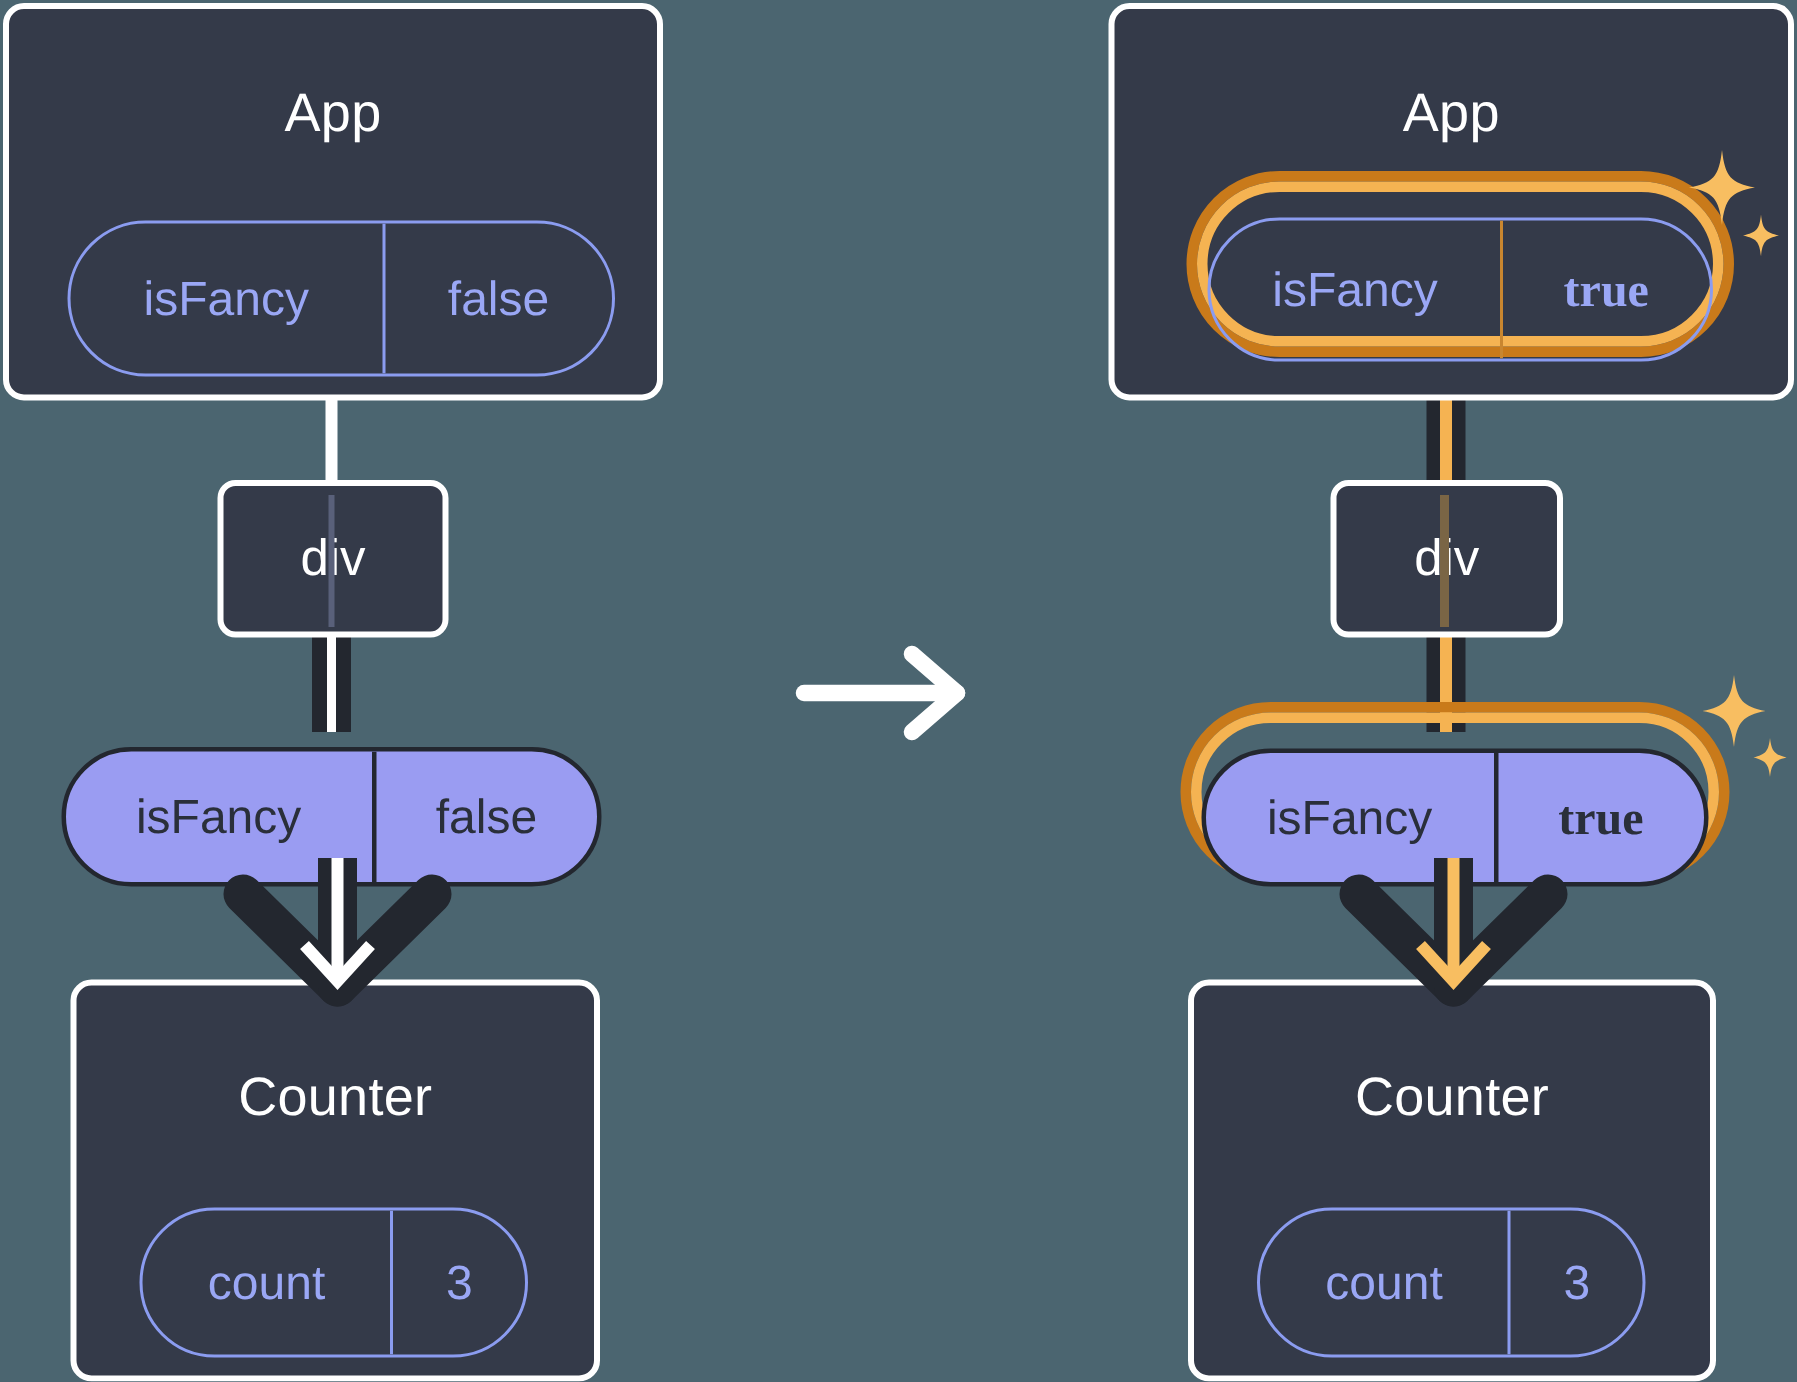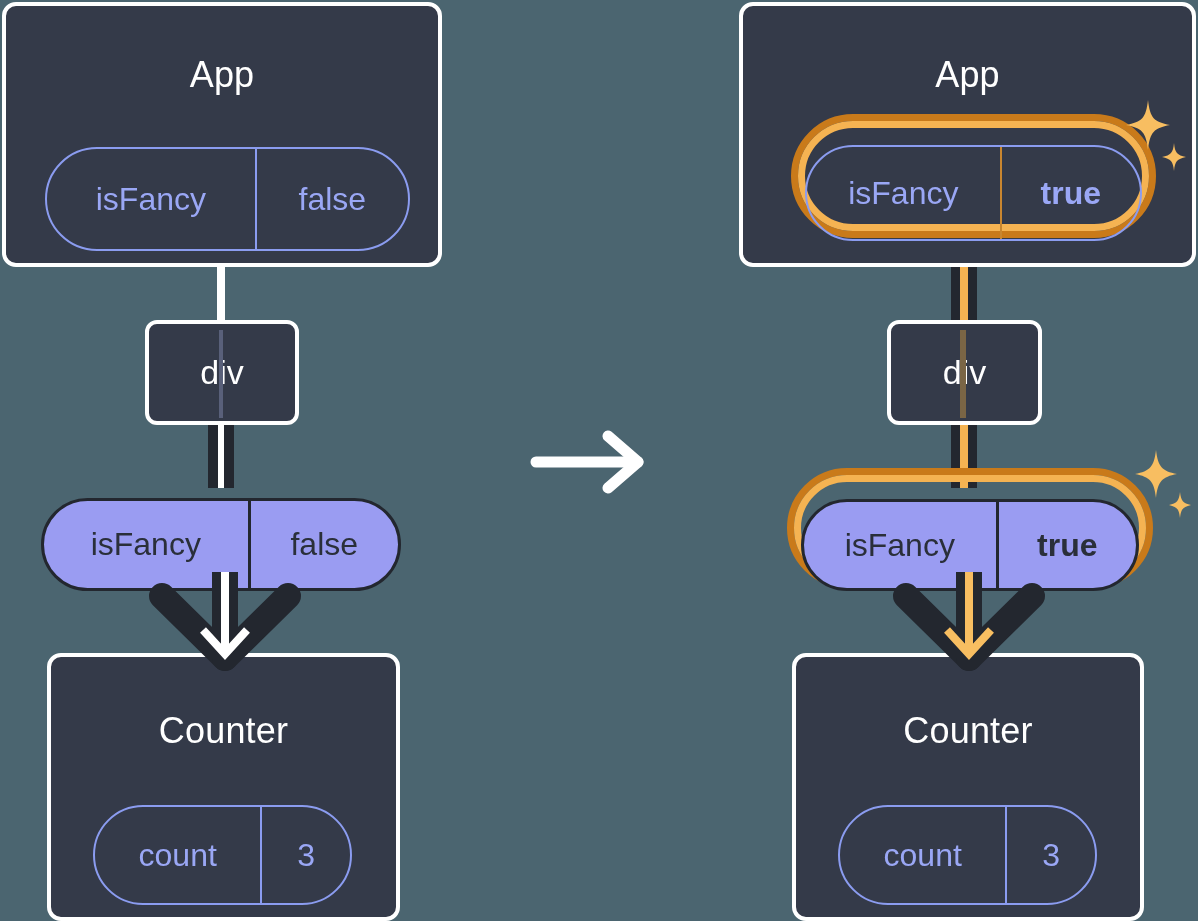--- a/index.html
+++ b/index.html
@@ -96,21 +96,21 @@
   
   .arrowwrap{position:absolute;z-index:4;}
   .arrowwrap.front{z-index:9;}
 
   
   .midarrow{position:absolute;z-index:10;}
 
   
   .sparkles{position:absolute;z-index:11;}
 
-  .bold{font-weight:bold;}
+  .bold{font-weight:bold;font-family:Liberation Serif, serif;}
 </style>
 </head>
 <body>
 
 <div class="stage">
 
   <div class="panel left">
 
     <div class="vline white" style="left:217px;top:262px;width:8px;height:64px;"></div>
 

